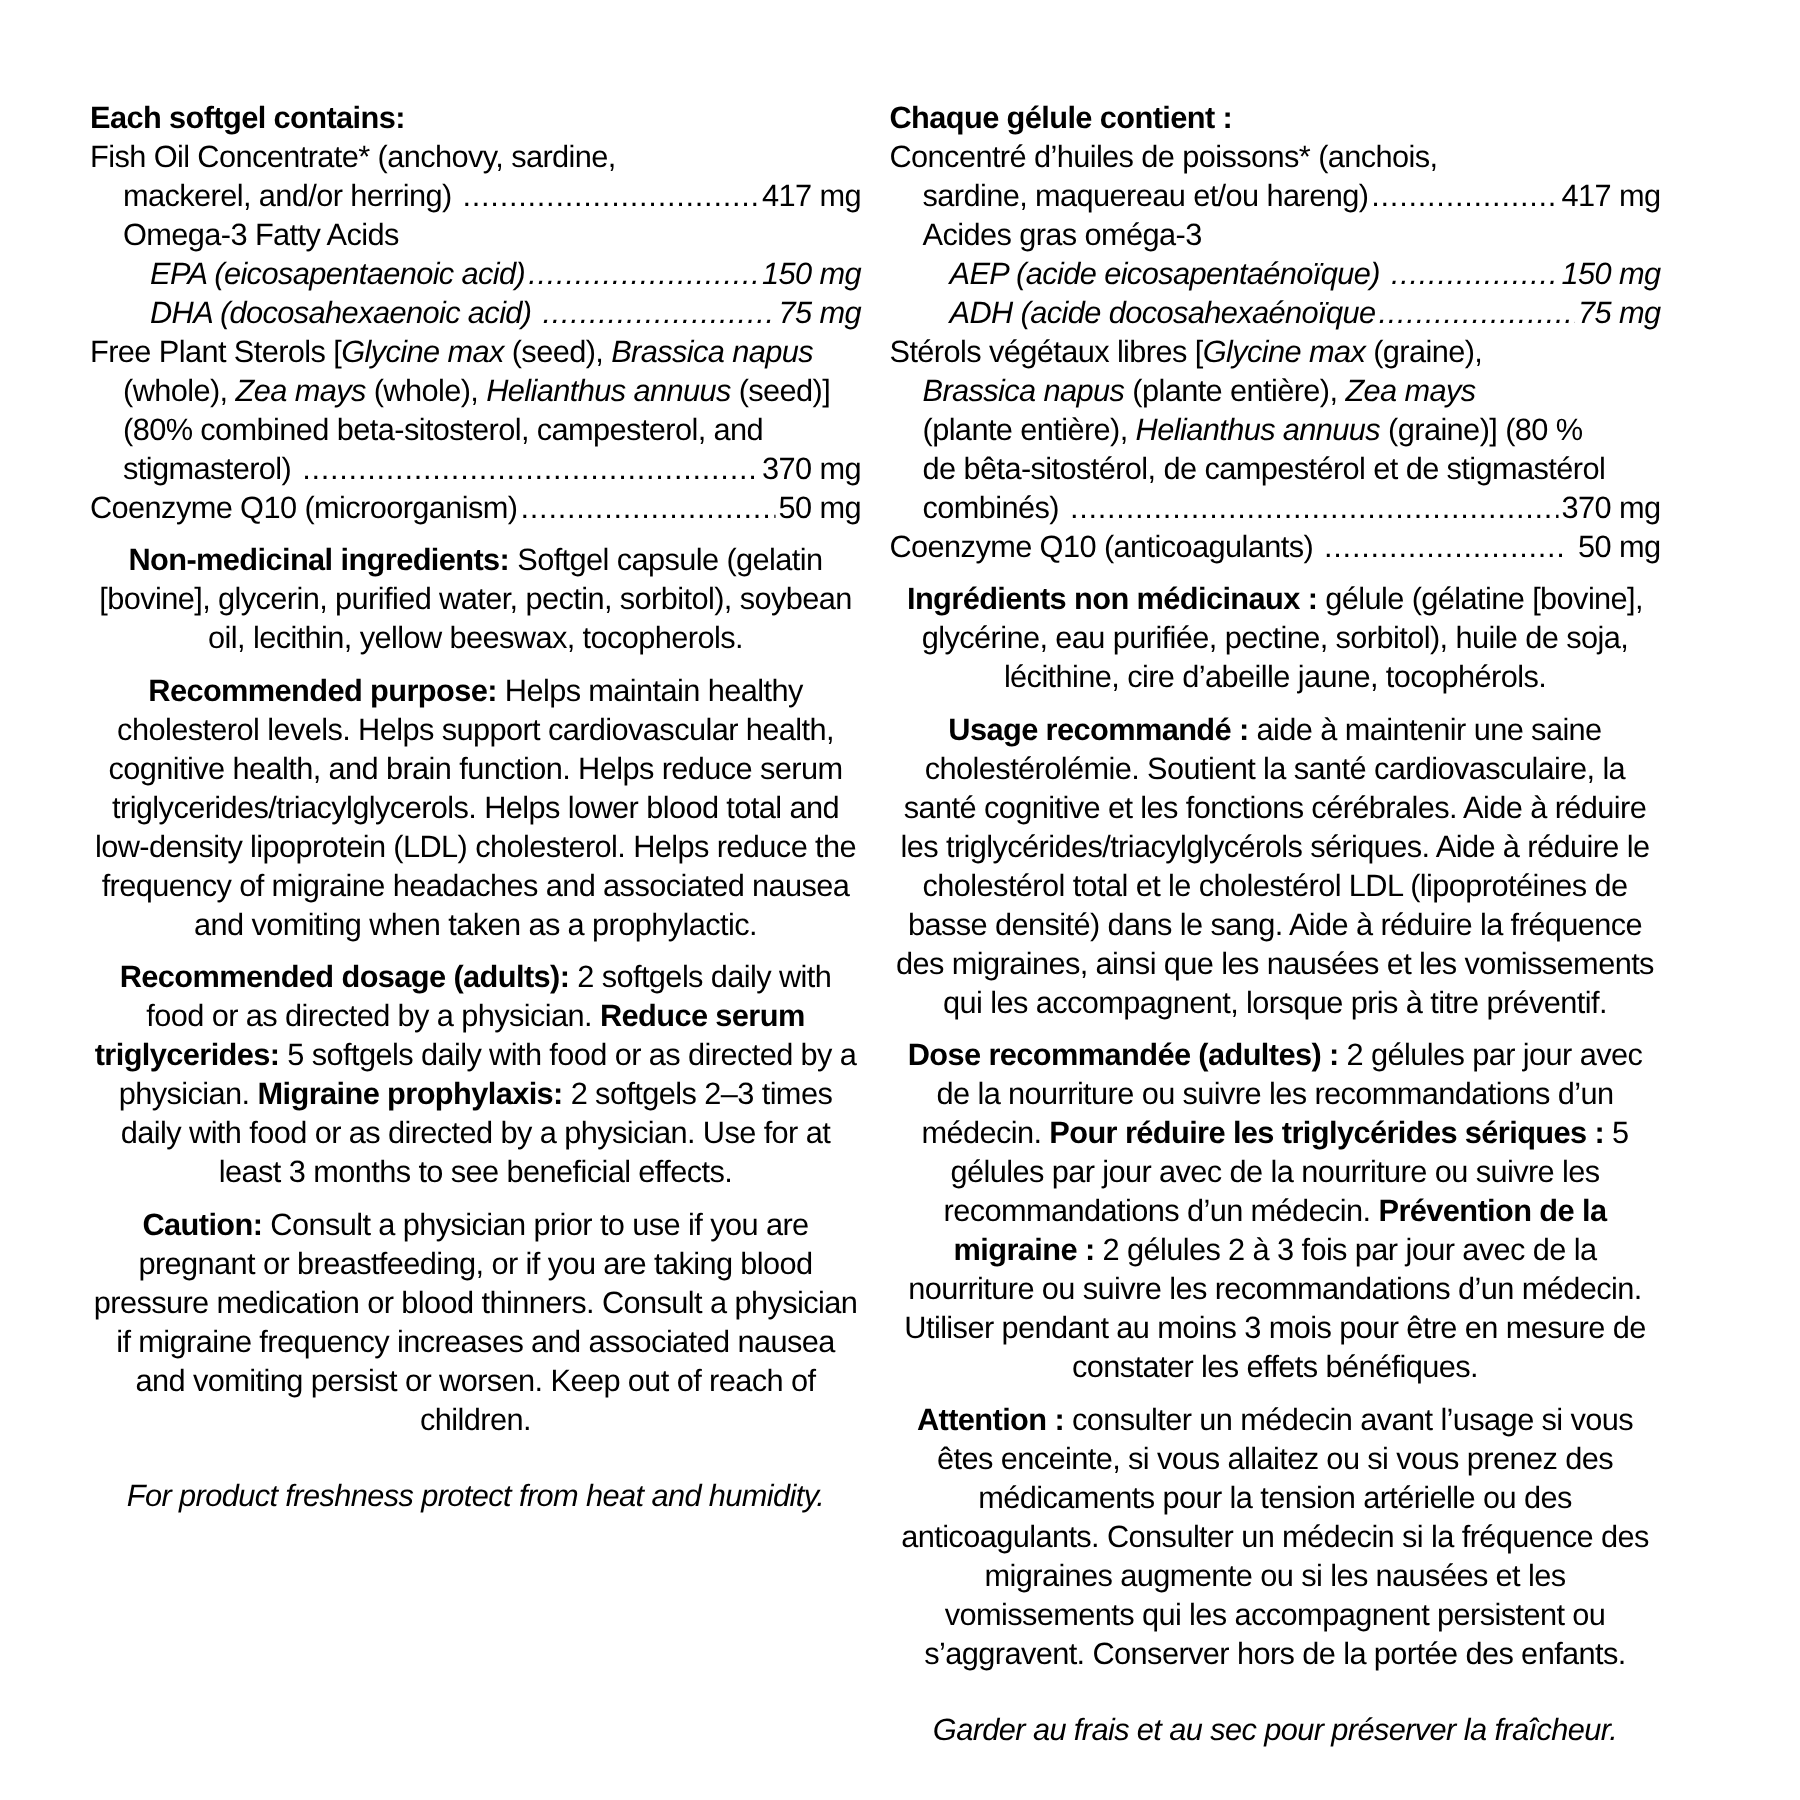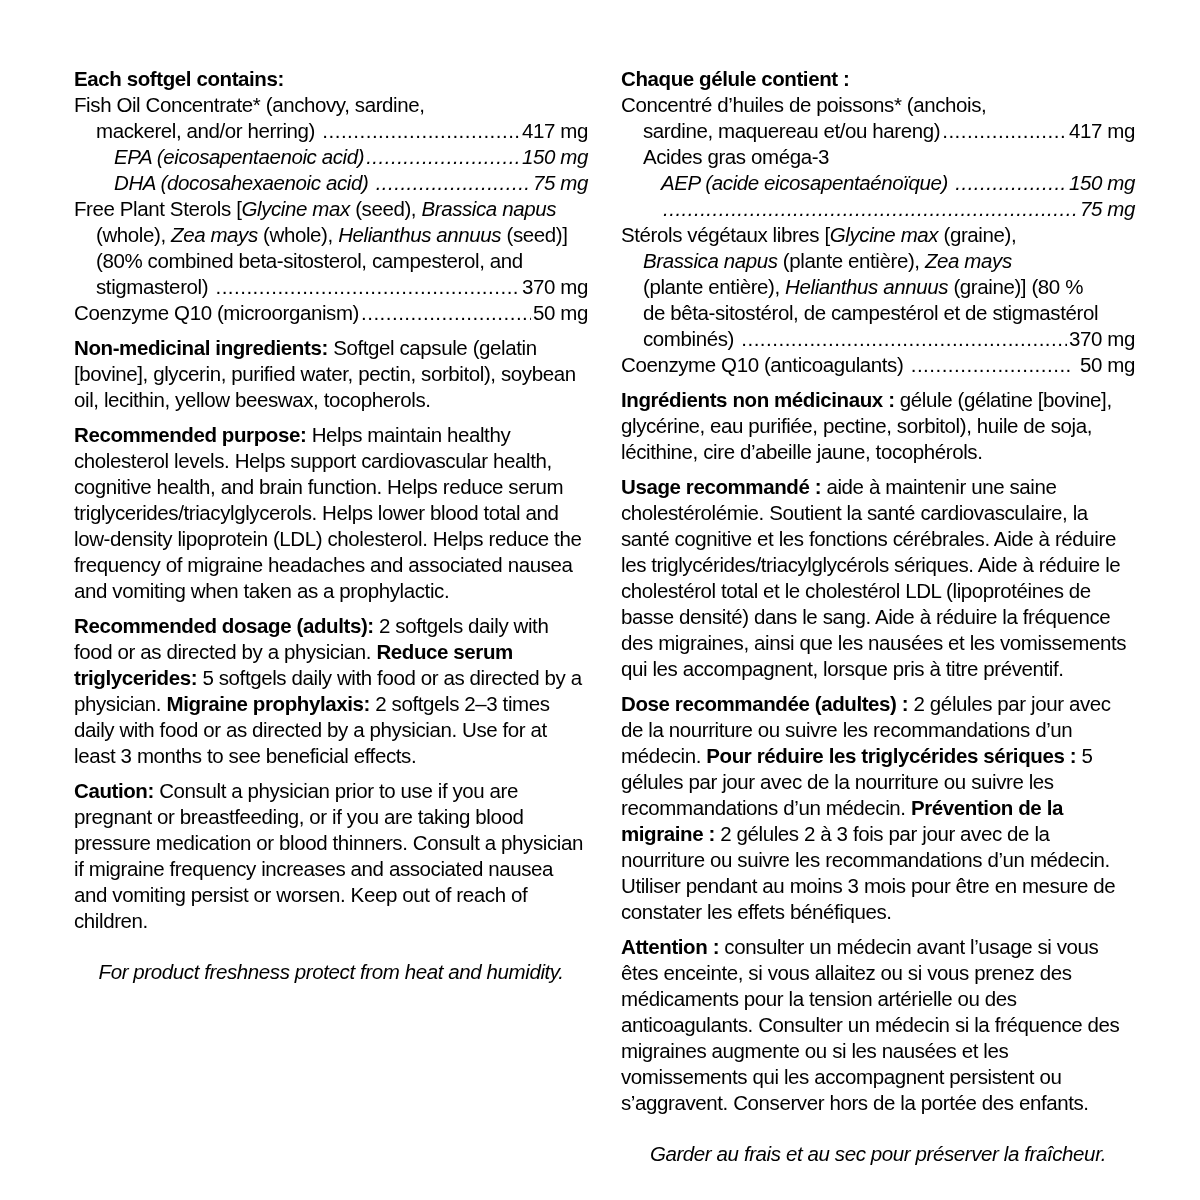--- a/index.html
+++ b/index.html
@@ -13,61 +13,64 @@
   }
   .sheet { position: absolute; inset: 0; background: #ffffff; }
   .col {
     position: absolute;
     top: 66px;
     width: 514px;
     font-size: 20.5px;
     line-height: 26px;
     letter-spacing: -0.4px;
   }
-  .col-en { left: 74px; }
-  .col-fr { left: 621px; }
+  .col-en { left: 60px; }
+  .col-fr { left: 593px; }
   .b { font-weight: bold; }
   .i { font-style: italic; }
   .lines { margin: 0; }
   .line { display: flex; align-items: baseline; }
   .line .lab { white-space: pre; flex-shrink: 0; }
   .ind0 { padding-left: 0; }
   .ind1 { padding-left: 22px; }
   .ind2 { padding-left: 40px; font-style: italic; }
   .leader {
     flex: 1 1 auto;
     overflow: hidden;
     white-space: nowrap;
     min-width: 10px;
     margin: 0 2px;
   }
   .leader::after {
     content: "......................................................................................................";
     letter-spacing: 0.5px;
   }
   .val { white-space: pre; flex-shrink: 0; }
-  p.paragraph { margin: 9px 0 0 0; }
+  p.paragraph { margin: 9px 0 0 0; text-align: center; }
   p.note { margin: 25px 0 0 0; text-align: center; }
 </style>
 </head>
 <body>
 
 <div class="sheet">
   <div class="col col-en">
       <div class="lines">
         <div class="line ind0">
           <span class="lab"><span class="b">Each softgel contains:</span></span>
         </div>
         <div class="line ind0">
           <span class="lab"><span>Fish Oil Concentrate* (anchovy, sardine,</span></span>
         </div>
         <div class="line ind1">
           <span class="lab"><span>mackerel, and/or herring) </span></span>
           <span class="leader"></span>
           <span class="val">417 mg</span>
+        </div>
+        <div class="line ind1">
+          <span class="lab"><span>Omega-3 Fatty Acids</span></span>
         </div>
         <div class="line ind2">
           <span class="lab"><span>EPA (eicosapentaenoic acid)</span></span>
           <span class="leader"></span>
           <span class="val">150 mg</span>
         </div>
         <div class="line ind2">
           <span class="lab"><span>DHA (docosahexaenoic acid) </span></span>
           <span class="leader"></span>
           <span class="val">75 mg</span>
@@ -113,20 +116,21 @@
         </div>
         <div class="line ind1">
           <span class="lab"><span>Acides gras oméga-3</span></span>
         </div>
         <div class="line ind2">
           <span class="lab"><span>AEP (acide eicosapentaénoïque) </span></span>
           <span class="leader"></span>
           <span class="val">150 mg</span>
         </div>
         <div class="line ind2">
+          <span class="lab"><span>ADH (acide docosahexaénoïque</span></span>
           <span class="leader"></span>
           <span class="val">75 mg</span>
         </div>
         <div class="line ind0">
           <span class="lab"><span>Stérols végétaux libres [</span><span class="i">Glycine max</span><span> (graine),</span></span>
         </div>
         <div class="line ind1">
           <span class="lab"><span class="i">Brassica napus</span><span> (plante entière), </span><span class="i">Zea mays</span></span>
         </div>
         <div class="line ind1">

